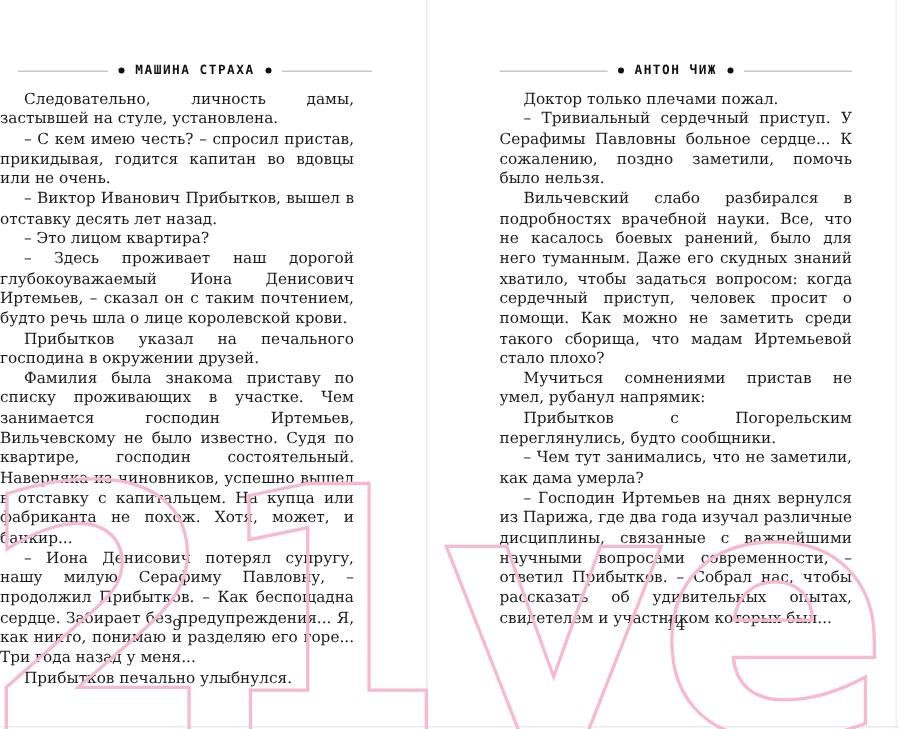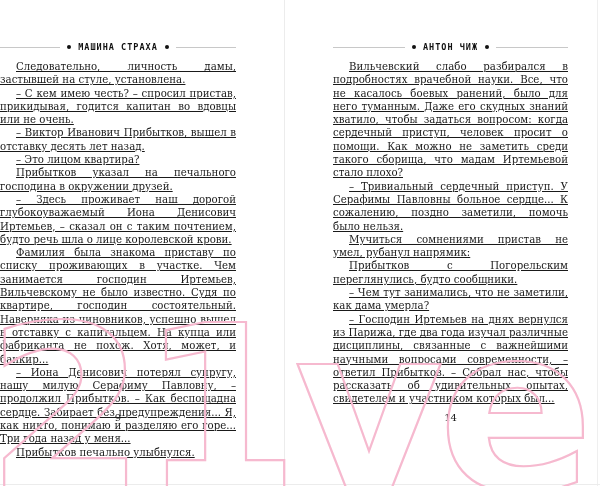--- a/index.html
+++ b/index.html
@@ -15,37 +15,37 @@
   .right-edge { position: absolute; left: 597px; top: 0; width: 1px; height: 486px; background: #efefef; }
 
   .page { position: absolute; top: 0; height: 486px; }
   .page.left { left: 0; width: 284px; }
   .page.right { left: 285px; width: 312px; }
 
   .running-head {
     position: absolute; top: 40px; height: 14px;
     display: flex; align-items: center; justify-content: center;
   }
-  .page.left .running-head { left: 0; width: 236px; text-align: center; }
+  .page.left .running-head { left: 12px; width: 236px; text-align: center; }
   .page.right .running-head { left: 48px; width: 235px; }
   .running-head .rule { flex: 1; height: 1px; background: #c8c8c8; }
   .running-head .dot { width: 4px; height: 4px; border-radius: 50%; background: #111; margin: 0 7px; }
   .running-head .title {
     font-family: "DejaVu Sans Mono", "Liberation Mono", monospace;
     font-weight: bold; font-size: 8.5px; letter-spacing: 1px; color: #111;
     white-space: nowrap;
   }
 
   .body-text {
     position: absolute; top: 60px;
     font-size: 10.2px; line-height: 13.3px; text-align: justify;
   }
   .page.left .body-text { left: 0; width: 236px; }
   .page.right .body-text { left: 48px; width: 235px; }
-  .body-text p { margin: 0; text-indent: 16px; text-decoration: underline; }
+  .body-text p { margin: 0; text-indent: 16px; }
 
   .folio { position: absolute; top: 412px; font-size: 10px; text-align: center; }
   .page.left .folio { left: 0; width: 236px; }
   .page.right .folio { left: 48px; width: 235px; }
 
   .watermark {
     position: absolute; left: -14px; top: 318px; width: 620px; height: 180px;
     pointer-events: none;
   }
   .watermark text {
@@ -68,41 +68,42 @@
       <div class="dot"></div>
       <span class="title">МАШИНА СТРАХА</span>
       <div class="dot"></div>
       <div class="rule"></div>
     </div>
     <div class="body-text">
       <p>Следовательно, личность дамы, застывшей на стуле, установлена.</p>
       <p>– С кем имею честь? – спросил пристав, прикидывая, годится капитан во вдовцы или не очень.</p>
       <p>– Виктор Иванович Прибытков, вышел в отставку десять лет назад.</p>
       <p>– Это лицом квартира?</p>
+      <p>– Здесь проживает наш дорогой глубокоуважаемый Иона Денисович Иртемьев, – сказал он с таким почтением, будто речь шла о лице королевской крови.</p>
       <p>Прибытков указал на печального господина в окружении друзей.</p>
-      <p>– Здесь проживает наш дорогой глубокоуважаемый Иона Денисович Иртемьев, – сказал он с таким почтением, будто речь шла о лице королевской крови.</p>
       <p>Фамилия была знакома приставу по списку проживающих в участке. Чем занимается господин Иртемьев, Вильчевскому не было известно. Судя по квартире, господин состоятельный. Наверняка из чиновников, успешно вышел в отставку с капитальцем. На купца или фабриканта не похож. Хотя, может, и банкир...</p>
       <p>– Иона Денисович потерял супругу, нашу милую Серафиму Павловну, – продолжил Прибытков. – Как беспощадна сердце. Забирает без предупреждения... Я, как никто, понимаю и разделяю его горе... Три года назад у меня...</p>
       <p>Прибытков печально улыбнулся.</p>
 
     </div>
     <div class="folio">9</div>
   </div>
 
   <div class="page right">
     <div class="running-head">
       <div class="rule"></div>
       <div class="dot"></div>
       <span class="title">АНТОН ЧИЖ</span>
       <div class="dot"></div>
       <div class="rule"></div>
     </div>
     <div class="body-text">
+      <p>Доктор только плечами пожал.</p>
+      <p>– Тривиальный сердечный приступ. У Серафимы Павловны больное сердце... К сожалению, поздно заметили, помочь было нельзя.</p>
       <p>Вильчевский слабо разбирался в подробностях врачебной науки. Все, что не касалось боевых ранений, было для него туманным. Даже его скудных знаний хватило, чтобы задаться вопросом: когда сердечный приступ, человек просит о помощи. Как можно не заметить среди такого сборища, что мадам Иртемьевой стало плохо?</p>
-      <p>– Тривиальный сердечный приступ. У Серафимы Павловны больное сердце... К сожалению, поздно заметили, помочь было нельзя.</p>
       <p>Мучиться сомнениями пристав не умел, рубанул напрямик:</p>
       <p>Прибытков с Погорельским переглянулись, будто сообщники.</p>
       <p>– Чем тут занимались, что не заметили, как дама умерла?</p>
       <p>– Господин Иртемьев на днях вернулся из Парижа, где два года изучал различные дисциплины, связанные с важнейшими научными вопросами современности, – ответил Прибытков. – Собрал нас, чтобы рассказать об удивительных опытах, свидетелем и участником которых был...</p>
 
     </div>
     <div class="folio">14</div>
   </div>
 
   <svg class="watermark" viewBox="0 0 620 180">

